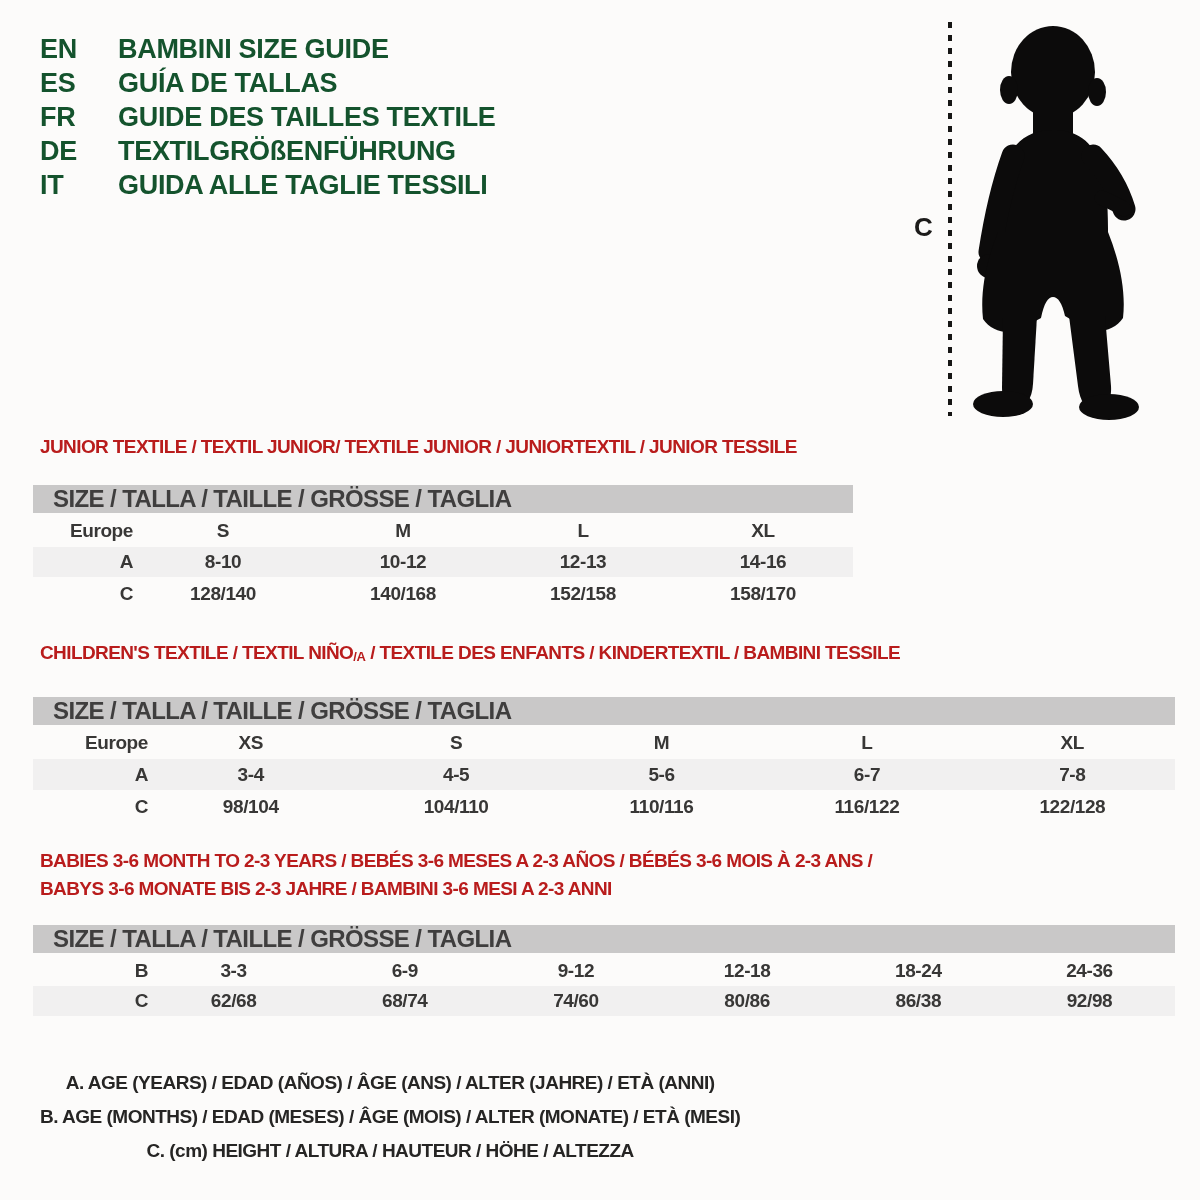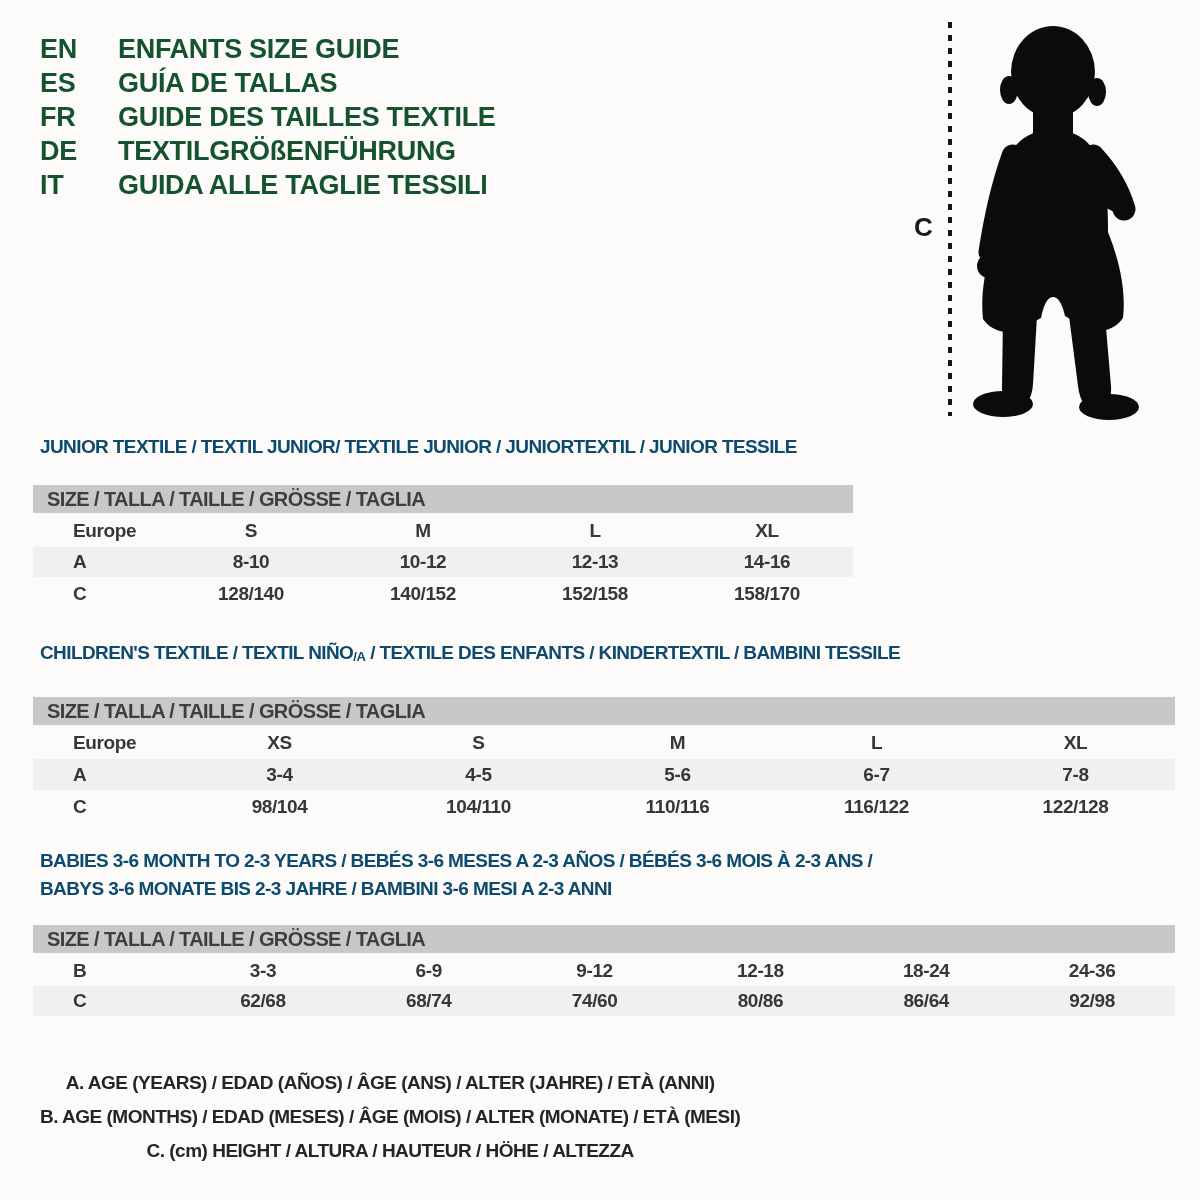--- a/index.html
+++ b/index.html
@@ -22,30 +22,30 @@
   
   .measure-line{
     position:absolute;left:948px;top:22px;width:4px;height:394px;
     background:repeating-linear-gradient(to bottom,#161514 0 6px,transparent 6px 13px);
   }
   .measure-label{position:absolute;left:914px;top:212px;font-size:26px;color:#1c1b1a;}
   .silhouette{position:absolute;left:963px;top:24px;}
 
   
   .section{position:absolute;left:33px;}
-  .sec-title{font-size:19px;line-height:20px;letter-spacing:-0.6px;color:#0c4a6e;padding-left:7px;white-space:nowrap;}
+  .sec-title{font-size:19px;line-height:20px;letter-spacing:-0.6px;color:#b91c1c;padding-left:7px;white-space:nowrap;}
   .sec-title .nino-sub{font-size:13px;vertical-align:-2px;letter-spacing:-0.4px;}
   .size-bar{
     background:#c9c8c8;height:28px;line-height:28px;
-    padding-left:14px;font-size:20px;letter-spacing:-0.6px;color:#3f3e3e;
+    padding-left:20px;font-size:24px;letter-spacing:-0.6px;color:#3f3e3e;
     margin-bottom:2px;
   }
   .trow{display:flex;align-items:center;font-size:19px;letter-spacing:-0.4px;color:#383736;}
   .trow.stripe{background:#f1f0f0;}
-  .tlabel{text-align:left;padding-left:8px;box-sizing:border-box;margin-left:32px;}
+  .tlabel{text-align:right;padding-left:8px;box-sizing:border-box;}
   .tcell{flex:1;text-align:center;}
 
   #junior-section{top:437px;width:820px;}
   #junior-section .size-bar{margin-top:28px;}
   #junior-section .tlabel{width:100px;}
   #children-section{top:643px;width:1142px;}
   #children-section .size-bar{margin-top:30px;}
   #children-section .tlabel{width:115px;}
   #babies-section{top:851px;width:1142px;}
   #babies-section .size-bar{margin-top:26px;}
@@ -61,21 +61,21 @@
   .legend-line{font-size:19px;line-height:34px;letter-spacing:-0.5px;color:#262524;white-space:nowrap;}
 </style>
 </head>
 <body>
 
 <div class="page">
 
   <div class="lang-header">
     <div class="lang-line">
       <span class="lang-code">EN</span>
-      <span class="lang-title">ENFANTS SIZE GUIDE</span>
+      <span class="lang-title">BAMBINI SIZE GUIDE</span>
     </div>
     <div class="lang-line">
       <span class="lang-code">ES</span>
       <span class="lang-title">GUÍA DE TALLAS</span>
     </div>
     <div class="lang-line">
       <span class="lang-code">FR</span>
       <span class="lang-title">GUIDE DES TAILLES TEXTILE</span>
     </div>
     <div class="lang-line">
@@ -120,21 +120,21 @@
     <div class="trow stripe row-h30">
       <span class="tlabel">A</span>
       <span class="tcell">8-10</span>
       <span class="tcell">10-12</span>
       <span class="tcell">12-13</span>
       <span class="tcell">14-16</span>
     </div>
     <div class="trow row-h33">
       <span class="tlabel">C</span>
       <span class="tcell">128/140</span>
-      <span class="tcell">140/152</span>
+      <span class="tcell">140/168</span>
       <span class="tcell">152/158</span>
       <span class="tcell">158/170</span>
     </div>
   </div>
 
   <div class="section" id="children-section">
     <div class="sec-title"><span>CHILDREN'S TEXTILE / TEXTIL NIÑO</span><span class="nino-sub">/A</span><span> / TEXTILE DES ENFANTS / KINDERTEXTIL / BAMBINI TESSILE</span></div>
     <div class="size-bar">SIZE / TALLA / TAILLE / GRÖSSE / TAGLIA</div>
     <div class="trow row-h32">
       <span class="tlabel">Europe</span>
@@ -174,21 +174,21 @@
       <span class="tcell">12-18</span>
       <span class="tcell">18-24</span>
       <span class="tcell">24-36</span>
     </div>
     <div class="trow stripe row-h30">
       <span class="tlabel">C</span>
       <span class="tcell">62/68</span>
       <span class="tcell">68/74</span>
       <span class="tcell">74/60</span>
       <span class="tcell">80/86</span>
-      <span class="tcell">86/64</span>
+      <span class="tcell">86/38</span>
       <span class="tcell">92/98</span>
     </div>
   </div>
 
   <div class="legend">
     <div class="legend-line">A. AGE (YEARS) / EDAD (AÑOS) / ÂGE (ANS) / ALTER (JAHRE) / ETÀ (ANNI)</div>
     <div class="legend-line">B. AGE (MONTHS) / EDAD (MESES) / ÂGE (MOIS) / ALTER (MONATE) / ETÀ (MESI)</div>
     <div class="legend-line">C. (cm) HEIGHT / ALTURA / HAUTEUR / HÖHE / ALTEZZA</div>
   </div>
 

